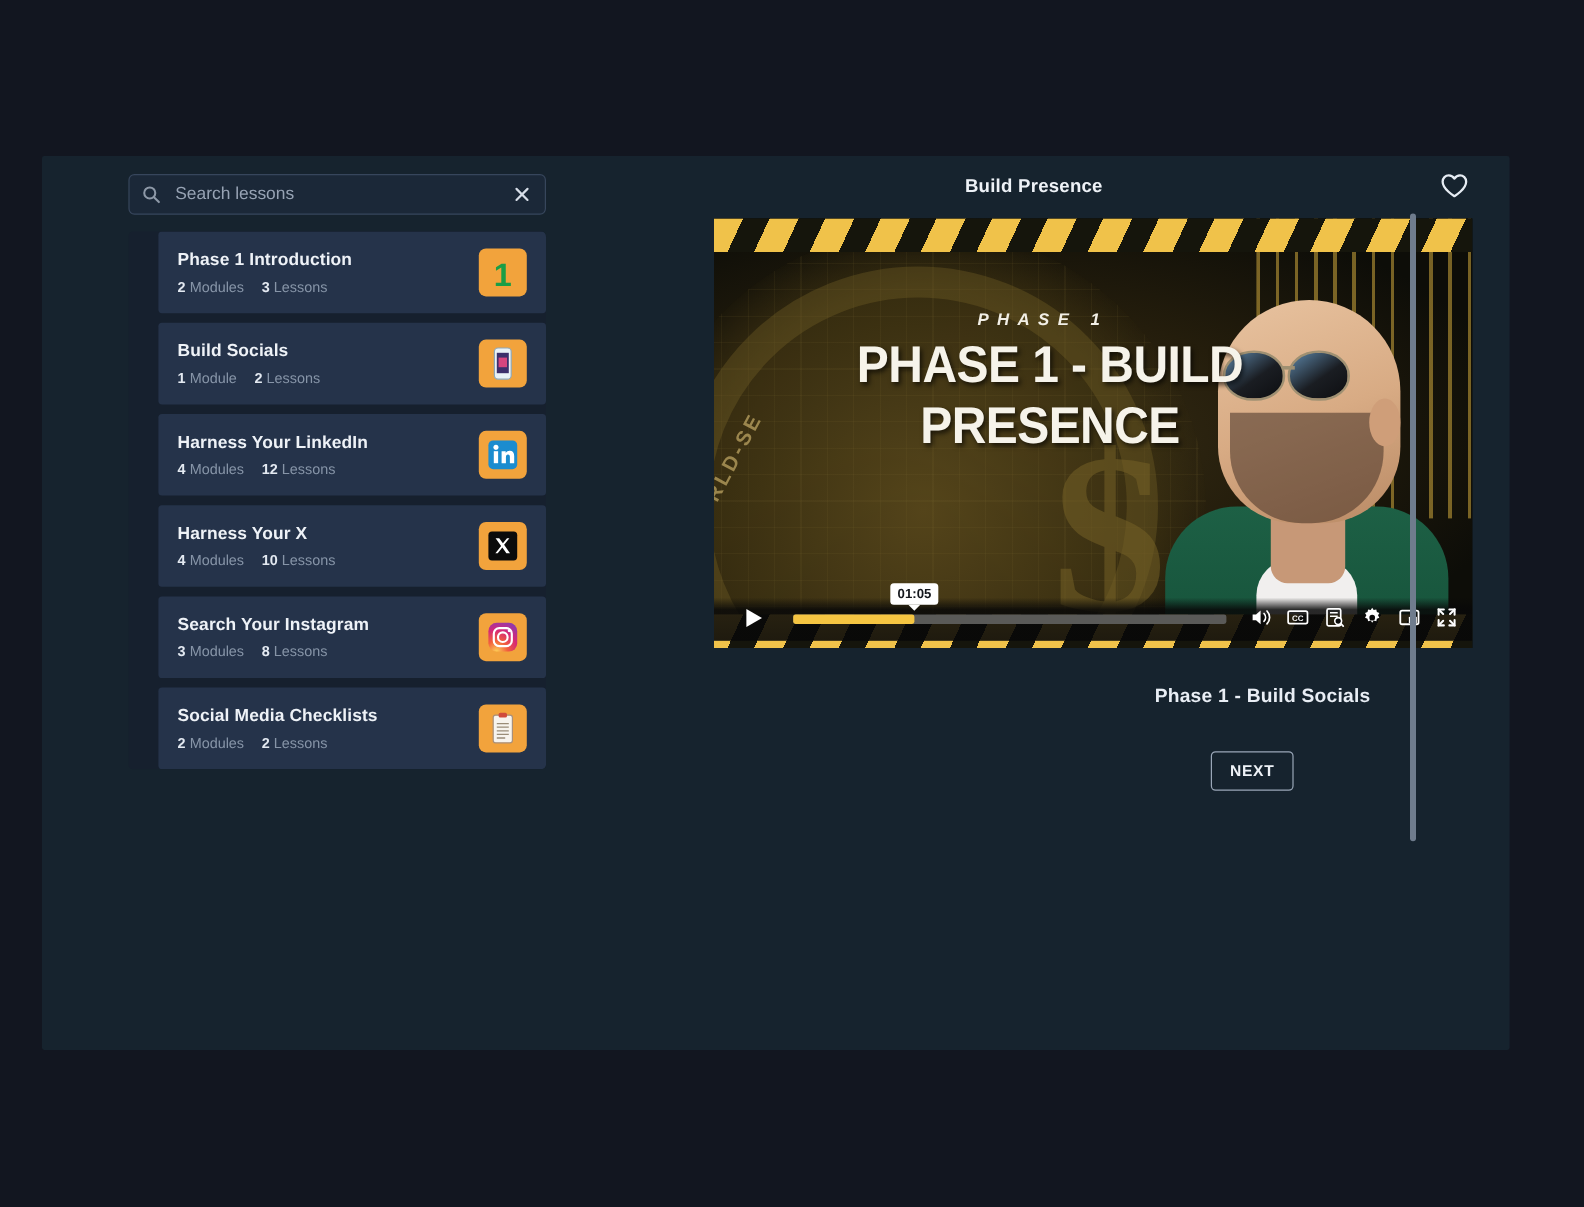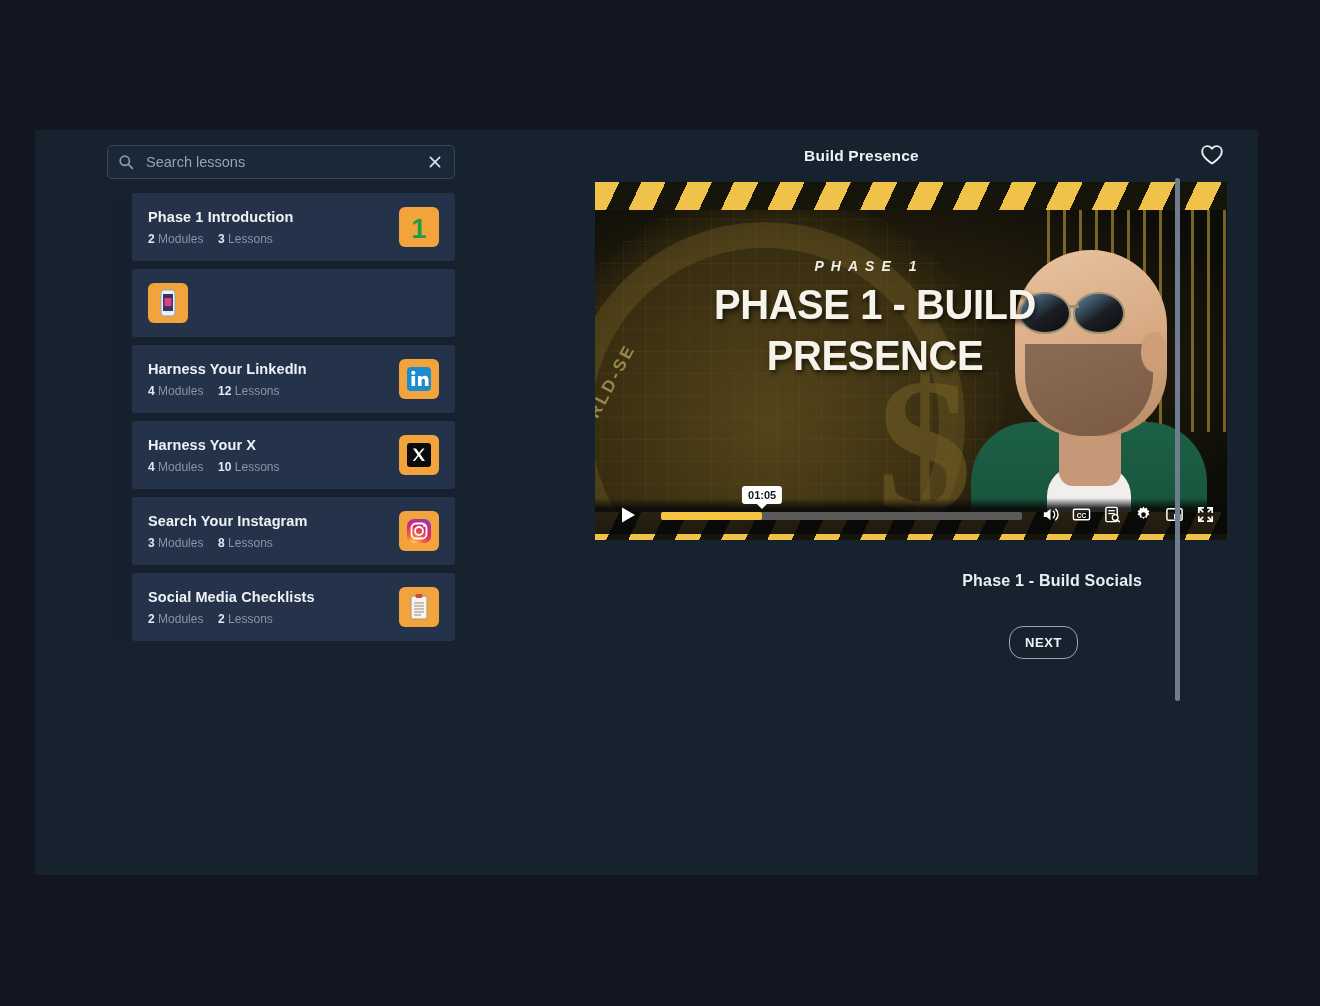--- a/index.html
+++ b/index.html
@@ -341,21 +341,21 @@
   }
   .next-row {
     margin-top: 36px;
     display: flex;
     justify-content: flex-end;
     padding-right: 90px;
   }
   .next-btn {
     background: transparent;
     border: 1px solid #9aa7b8;
-    border-radius: 14px;
+    border-radius: 4px;
     color: #eef2f7;
     font-family: "Liberation Sans", sans-serif;
     font-size: 13px;
     font-weight: bold;
     letter-spacing: .6px;
     padding: 8px 15px;
     cursor: pointer;
   }
 
   .vscrollbar {
@@ -406,20 +406,30 @@
           </div>
         </div>
         <div class="lesson-icon">
           <svg width="40" height="40" viewBox="0 0 40 40">
               <text x="20" y="31" text-anchor="middle" font-family="Liberation Sans, sans-serif" font-size="27" font-weight="bold" fill="#1a9e46">1</text>
             </svg>
         </div>
       </div>
 
       <div class="lesson-item">
+        <div class="lesson-text">
+          <div class="lesson-title">Build Socials</div>
+          <div class="lesson-meta">
+            <b>1</b>
+            <span>Module</span>
+            <span class="sep"></span>
+            <b>2</b>
+            <span>Lessons</span>
+          </div>
+        </div>
         <div class="lesson-icon">
           <svg width="40" height="40" viewBox="0 0 40 40">
             <rect x="13" y="7" width="14" height="26" rx="3" fill="#e9f2f7" stroke="#8fa8b8"></rect>
             <rect x="15" y="11" width="10" height="17" fill="#3c2f6b"></rect>
             <rect x="16.5" y="15" width="7" height="8" fill="#d6457f"></rect>
           </svg>
         </div>
       </div>
 
       <div class="lesson-item">

